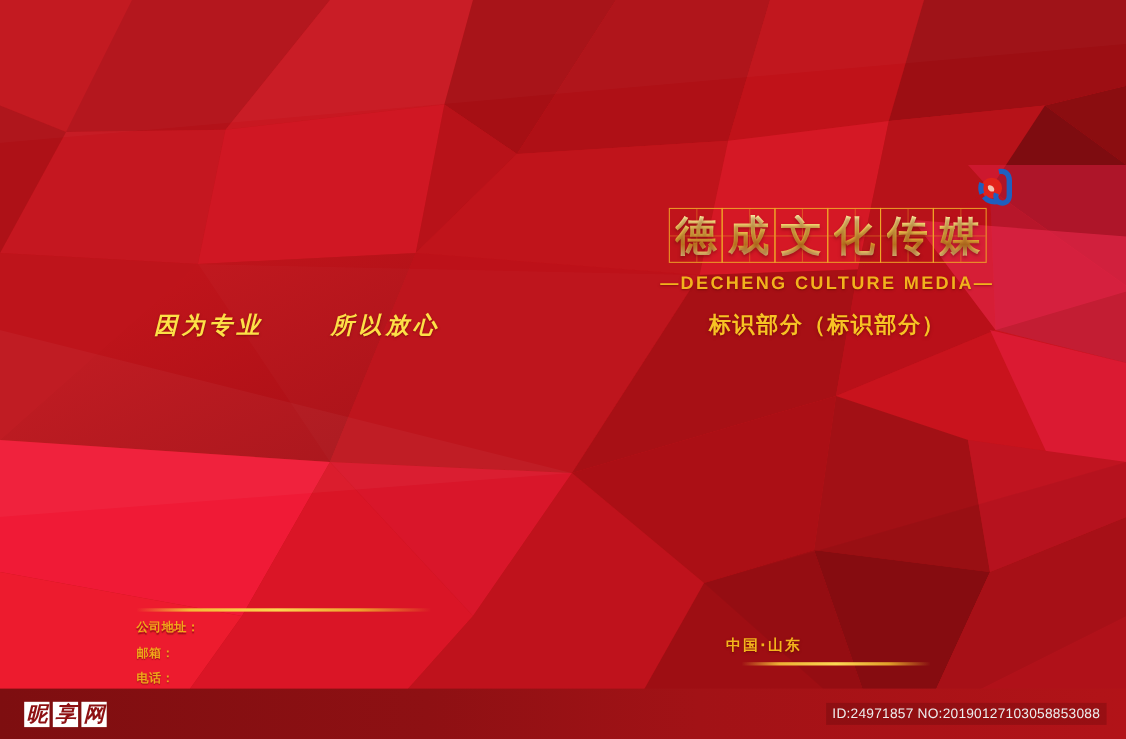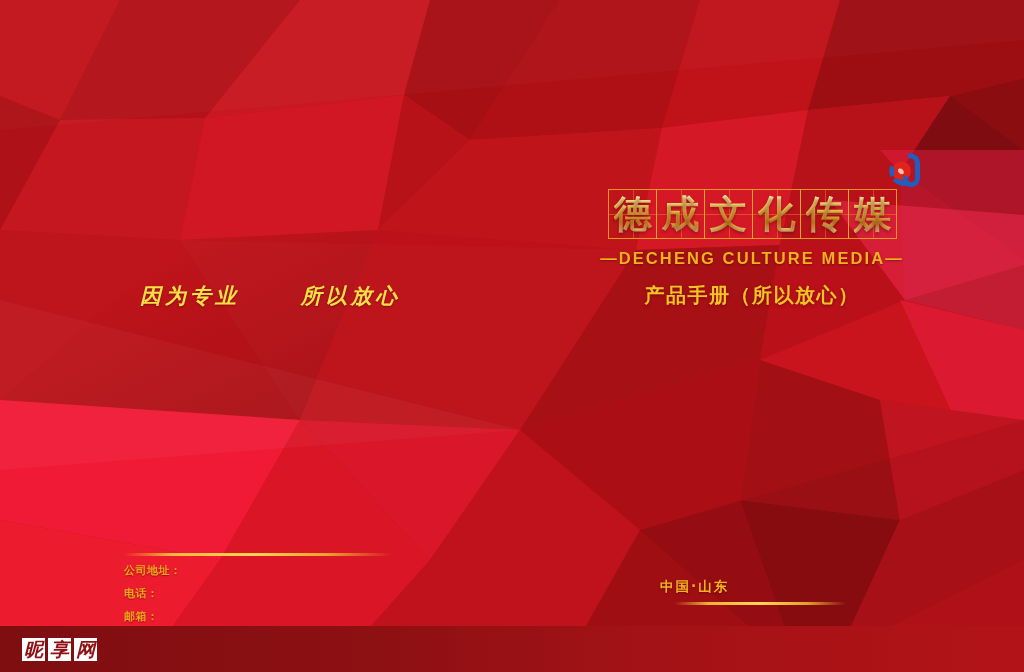--- a/index.html
+++ b/index.html
@@ -318,47 +318,48 @@
       </span>
       <span class="ch-cell">
         <span class="ch-glyph">传</span>
       </span>
       <span class="ch-cell">
         <span class="ch-glyph">媒</span>
       </span>
     </div>
 
     <div class="brand-en">—DECHENG CULTURE MEDIA—</div>
-    <div class="brand-sub">产品手册（所以放心）</div>
+    <div class="brand-sub">标识部分（标识部分）</div>
   </div>
 
   <svg class="logo-mark" viewBox="0 0 44 44">
     <circle cx="15.5" cy="23" r="9.5" fill="#E2231A"></circle>
     <path d="M13 20.5a4 4 0 0 1 4.6 5.3 4 4 0 0 1-5.6-4.2z" fill="#F3C5B0"></path>
     <path d="M24.5 5.5c5.4 0 9.5 4.1 9.5 10.6v13.5c0 5.6-3.6 9.4-8.6 9.4-4.9 0-8.4-3.5-8.4-8.6 0-1.2.2-2.3.6-3.3l4.4 1.6c-.3.6-.4 1.2-.4 1.8 0 2.2 1.5 3.8 3.7 3.8 2.3 0 3.8-1.7 3.8-4.6V16.4c0-3.8-1.8-6.2-4.9-6.2-.6 0-1.1.1-1.6.2l-1-4.6c.8-.2 1.8-.3 2.9-.3z" fill="#1F5FBF"></path>
     <path d="M10.5 29.5c1.9 2.3 5 3.6 8.3 3.6 1.1 0 2.1-.1 3-.4l1 4.5c-1.3.4-2.8.6-4.3.6-5 0-9.3-2.1-11.8-5.6z" fill="#1F5FBF"></path>
     <path d="M8 23.2c0 1.5.3 2.9.8 4.1l-4.3 1.8A15 15 0 0 1 3.3 23c0-2 .3-3.8 1-5.5l4.3 1.8c-.4 1.2-.6 2.5-.6 3.9z" fill="#1F5FBF"></path>
   </svg>
 
   <div class="contact">
     <div class="contact-rule"></div>
     <div class="contact-line">公司地址：</div>
+    <div class="contact-line">邮箱：</div>
     <div class="contact-line">电话：</div>
-    <div class="contact-line">邮箱：</div>
     <div class="contact-line">网址：</div>
   </div>
 
   <div class="location">
     <div class="location-text">中国·山东</div>
     <div class="location-rule"></div>
   </div>
 
   <div class="wm-bar">
     <div class="wm-left">
       <span class="wm-logo">
         <span class="wm-ch">昵</span>
         <span class="wm-ch">享</span>
         <span class="wm-ch">网</span>
       </span>
     </div>
+    <div class="wm-id">ID:24971857 NO:20190127103058853088</div>
   </div>
 
 </div>
 
 </body></html>

